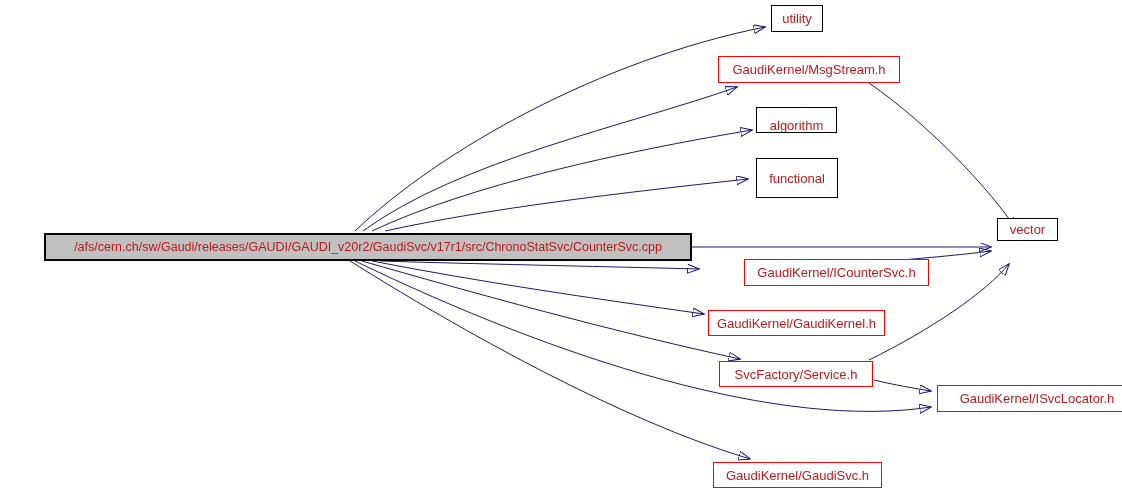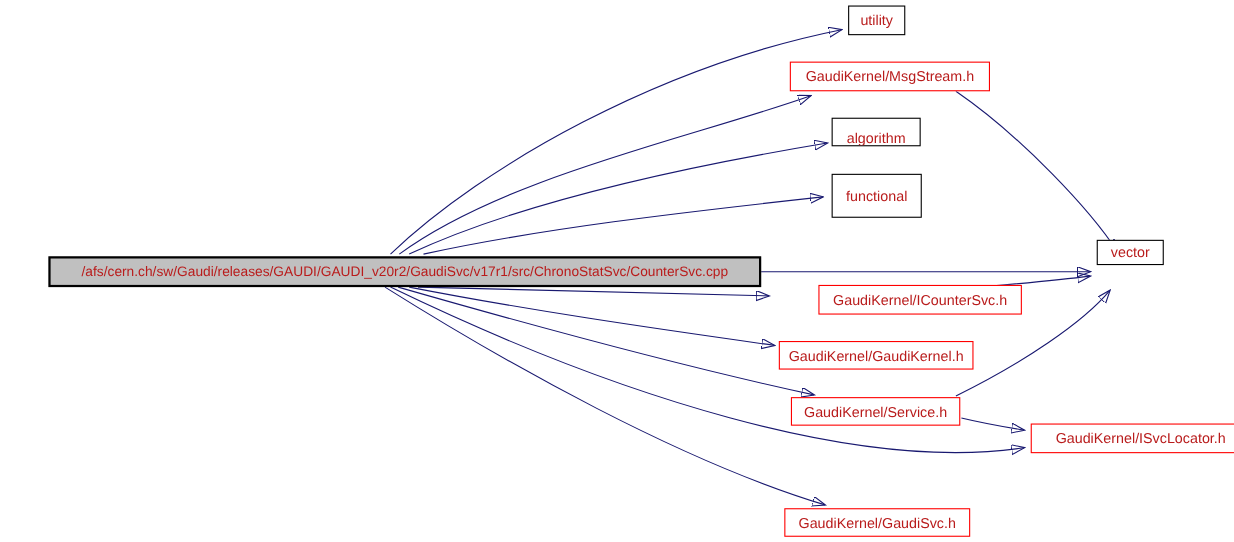--- a/index.html
+++ b/index.html
@@ -105,21 +105,21 @@
 
   <div class="node linked" style="left:704px; top:259px; width:185px; height:27px;margin-left:40px;">
     <span>GaudiKernel/ICounterSvc.h</span>
   </div>
 
   <div class="node linked" style="left:708px; top:310px; width:177px; height:26px;">
     <span>GaudiKernel/GaudiKernel.h</span>
   </div>
 
   <div class="node linked" style="left:719px; top:361px; width:154px; height:26px;">
-    <span>GaudiKernel/Service.h</span>
+    <span>SvcFactory/Service.h</span>
   </div>
 
   <div class="node linked" style="left:937px; top:385px; width:200px; height:27px;">
     <span>GaudiKernel/ISvcLocator.h</span>
   </div>
 
   <div class="node linked" style="left:713px; top:462px; width:169px; height:26px;">
     <span>GaudiKernel/GaudiSvc.h</span>
   </div>
 

